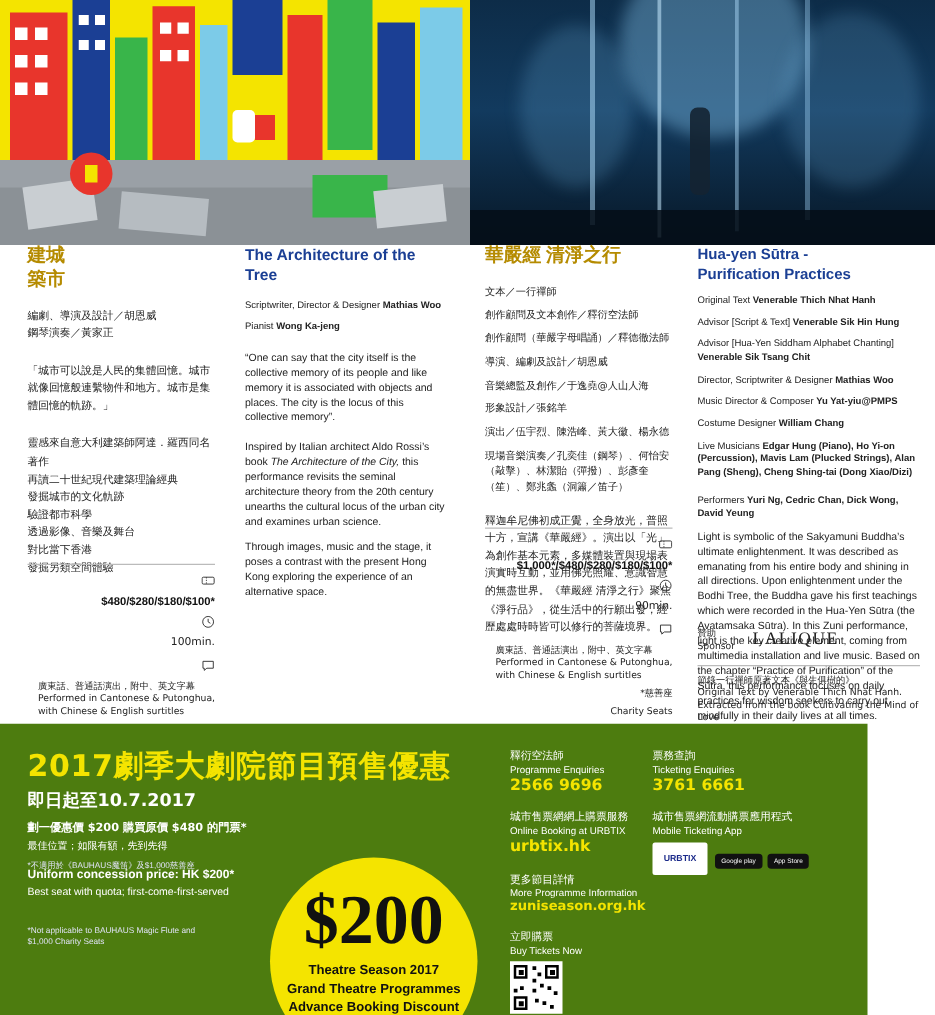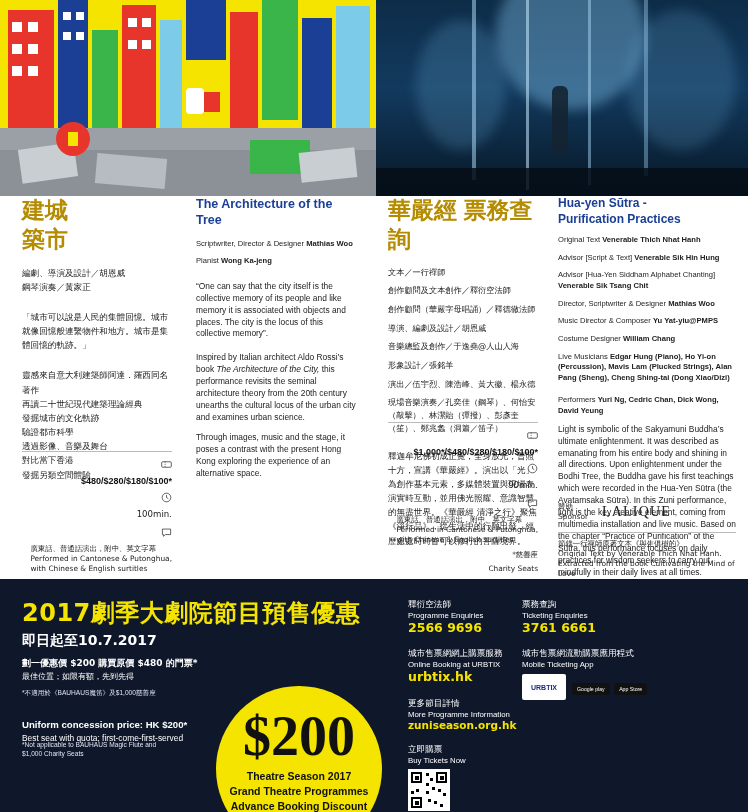--- a/index.html
+++ b/index.html
@@ -21,39 +21,39 @@
   .bld { position:absolute; }
   .stage-glow { position:absolute; border-radius:50%; filter:blur(6px); }
 
   
   .main { position:absolute; left:0; top:196px; width:748px; height:383px; background:#fff; }
   .col { position:absolute; top:0; }
   .c1 { left:22px; width:150px; }
   .c2 { left:196px; width:160px; }
   .c3 { left:388px; width:150px; }
   .c4 { left:558px; width:178px; }
-  .h-zh { font-family:Liberation Sans, sans-serif; font-weight:bold; font-size:23px; line-height:1.25; color:#111; margin:0 0 12px 0; }
+  .h-zh { font-family:Liberation Serif, serif; font-weight:bold; font-size:15px; line-height:1.25; color:#111; margin:0 0 12px 0; }
   .h-en { font-size:11.5px; font-weight:bold; color:#1b3f94; margin:0 0 10px 0; line-height:1.3; }
   .h-en-dark { font-size:11.5px; font-weight:bold; color:#1b3f94; margin:0 0 8px 0; line-height:1.3;}
   .body-zh { font-family:"DejaVu Sans", sans-serif; font-size:8.6px; line-height:1.65; color:#222; margin:0 0 9px 0; }
   .body-en { font-size:8.4px; line-height:1.42; color:#222; margin:0 0 8px 0; }
   .cred-en { font-size:7.6px; line-height:1.4; color:#222; margin:0 0 7px 0; }
   .cred-zh { font-family:"DejaVu Sans", sans-serif; font-size:8.2px; line-height:1.55; color:#222; margin:0 0 6px 0; }
   .b { font-weight:bold; }
 
   
   .ftr { position:absolute; bottom:0; left:0; width:100%; }
   .ftr-line { border-top:1px solid #bbb; margin-bottom:6px; }
   .ftr-row { display:flex; align-items:flex-end; gap:6px; margin-bottom:5px;flex-direction:column; }
   .ftr-ico { width:11px; height:11px; flex:0 0 11px; margin-top:1px; }
   .ftr-txt { font-size:7.4px; line-height:1.35; color:#222; font-family:"DejaVu Sans", sans-serif; }
   .price { font-size:9px; font-weight:bold; color:#111; }
 
   
-  .promo { position:absolute; left:0; top:579px; width:748px; height:233px; background:#0f172a; color:#fff; }
+  .promo { position:absolute; left:0; top:579px; width:694px; height:233px; background:#4d7c0f; color:#fff; }
   .promo-ttl { font-family:"DejaVu Sans", sans-serif; font-size:24px; font-weight:bold; color:#f4e400; letter-spacing:0.5px; }
   .promo-sub { font-family:"DejaVu Sans", sans-serif; font-size:14px; font-weight:bold; color:#fff; margin-top:3px; }
   .promo-zh { font-family:"DejaVu Sans", sans-serif; font-size:9px; line-height:1.5; color:#fff; }
   .promo-en { font-size:8.4px; line-height:1.45; color:#fff; }
   .promo-sm { font-size:6.6px; line-height:1.35; color:#dfe2f5; }
 
   .circle {
     position:absolute; left:216px; top:686px; width:166px; height:166px; border-radius:50%;
     background:#f4e400; color:#111; text-align:center;
   }
@@ -191,21 +191,21 @@
     <div class="body-en">“One can say that the city itself is the collective memory of its people and like memory it is associated with objects and places. The city is the locus of this collective memory”.</div>
     <div class="body-en" style="margin-top:12px;">
       <span>Inspired by Italian architect Aldo Rossi’s book</span>
       <em>The Architecture of the City,</em>
       <span>this performance revisits the seminal architecture theory from the 20th century unearths the cultural locus of the urban city and examines urban science.</span>
     </div>
     <div class="body-en">Through images, music and the stage, it poses a contrast with the present Hong Kong exploring the experience of an alternative space.</div>
   </div>
 
   <div class="col c3" style="height:383px;">
-    <div class="h-zh" style="color:#b58b00;">華嚴經  票務查詢</div>
+    <div class="h-zh" style="color:#b58b00;">華嚴經  清淨之行</div>
     <div class="cred-zh">文本／一行禪師</div>
     <div class="cred-zh">創作顧問及文本創作／釋衍空法師</div>
     <div class="cred-zh">創作顧問（華嚴字母唱誦）／釋德徹法師</div>
     <div class="cred-zh">導演、編劇及設計／胡恩威</div>
     <div class="cred-zh">音樂總監及創作／于逸堯@人山人海</div>
     <div class="cred-zh">形象設計／張銘羊</div>
     <div class="cred-zh">演出／伍宇烈、陳浩峰、黃大徽、楊永德</div>
     <div class="cred-zh">現場音樂演奏／孔奕佳（鋼琴）、何怡安（敲擊）、林潔貽（彈撥）、彭彥奎（笙）、鄭兆螽（洞簫／笛子）</div>
     <div class="body-zh" style="margin-top:14px;">釋迦牟尼佛初成正覺，全身放光，普照十方，宣講《華嚴經》。演出以「光」為創作基本元素，多媒體裝置與現場表演實時互動，並用佛光照耀、意識智慧的無盡世界。《華嚴經 清淨之行》聚焦《淨行品》，從生活中的行願出發，經歷處處時時皆可以修行的菩薩境界。</div>
 
@@ -279,21 +279,21 @@
     <div class="promo-ttl">2017劇季大劇院節目預售優惠</div>
     <div class="promo-sub">即日起至10.7.2017</div>
   </div>
 
   <div style="position:absolute;left:22px;top:78px;width:210px;">
     <div class="promo-zh b">劃一優惠價 $200 購買原價 $480 的門票*</div>
     <div class="promo-zh" style="font-size:8px;">最佳位置；如限有額，先到先得</div>
     <div class="promo-sm" style="margin-top:6px;">*不適用於《BAUHAUS魔笛》及$1,000慈善座</div>
   </div>
 
-  <div style="position:absolute;left:22px;top:139px;width:200px;">
+  <div style="position:absolute;left:22px;top:114px;width:200px;">
     <div class="promo-en b" style="font-size:9.6px;">Uniform concession price: HK $200*</div>
     <div class="promo-en" style="font-size:8.4px;">Best seat with quota; first-come-first-served</div>
   </div>
 
   <div style="position:absolute;left:22px;top:162px;width:200px;">
     <div class="promo-sm" style="white-space:pre-line;">*Not applicable to BAUHAUS Magic Flute and
   $1,000 Charity Seats</div>
   </div>
 
   <div class="info-col" style="left:408px;top:20px;width:110px;">

